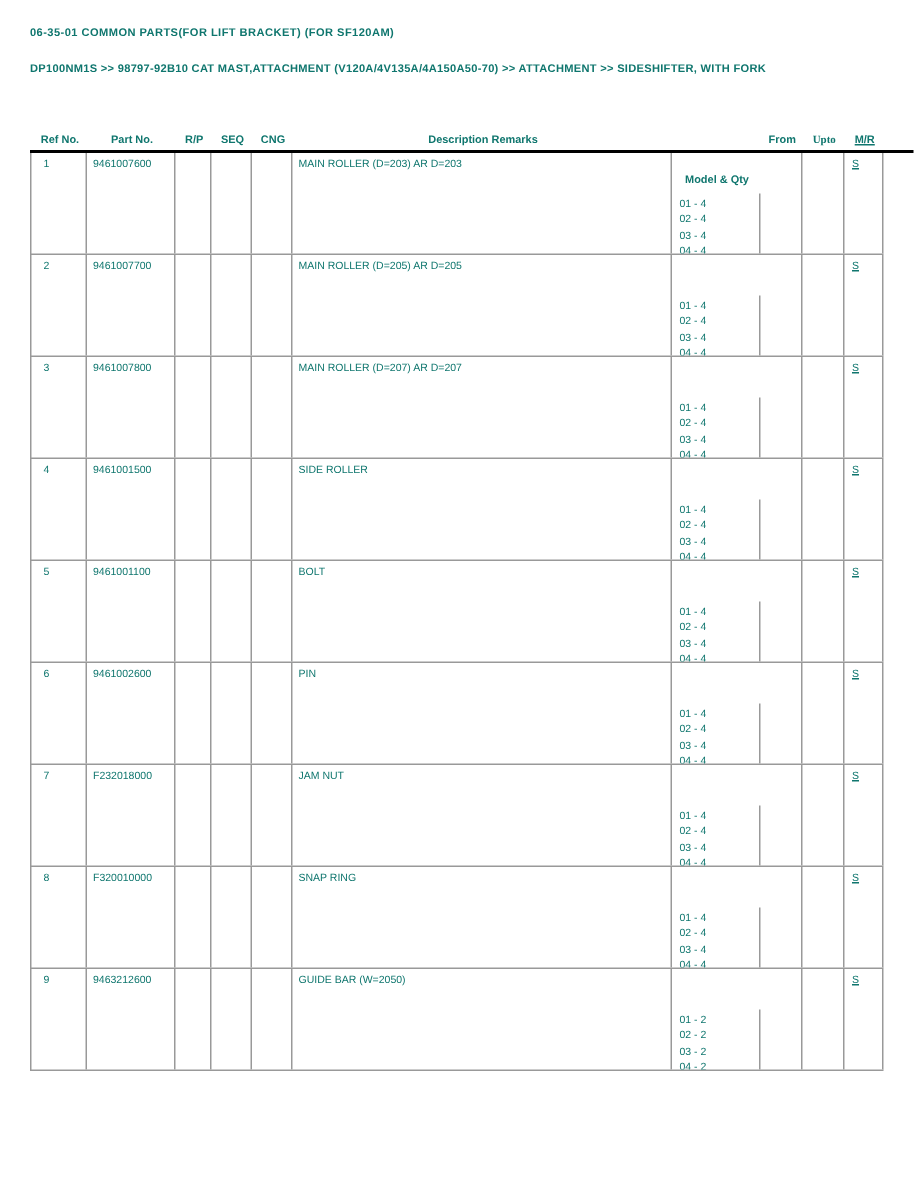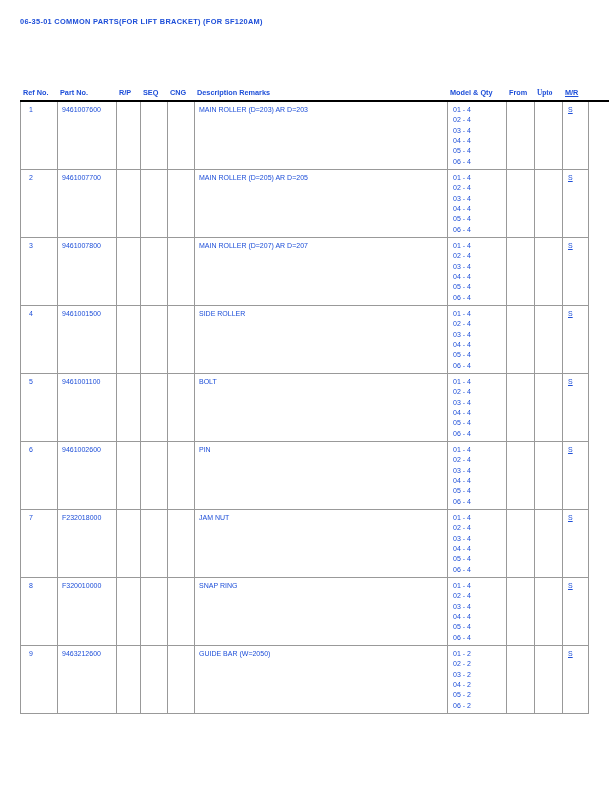--- a/index.html
+++ b/index.html
@@ -1,18 +1,18 @@
 <!DOCTYPE html>
 <html><head>
 <meta charset="utf-8">
 <style>
   html,body { margin:0; padding:0; background:#ffffff; }
   .page {
     position:relative; width:612px; height:792px; background:#ffffff;
-    font-family:"Liberation Sans", sans-serif; color:#1d4ed8;
+    font-family:"Liberation Sans", sans-serif; color:#0f766e;
     overflow:hidden;
   }
   .title {
     position:absolute; left:20px; top:17px;
     font-size:7.4px; font-weight:bold; letter-spacing:0.3px; white-space:nowrap;
   }
   .breadcrumb {
     position:absolute; left:20px; top:41px; width:578px;
     font-size:7.4px; font-weight:bold; letter-spacing:0.2px; line-height:10.8px;
   }
@@ -34,37 +34,38 @@
     padding:3px 1px 0 4px; font-size:7px; line-height:10.35px;
     overflow:hidden; white-space:nowrap;
   }
   .qty-line { white-space:nowrap; }
   .c-ref  { width:37px; }
   .c-part { width:59px; }
   .c-rp   { width:24px; }
   .c-seq  { width:27px; }
   .c-cng  { width:27px; }
   .c-desc { width:253px; }
-  .c-qty  { width:59px; }
+  .c-qty  { width:59px;margin-top:27px; }
   .c-from { width:28px; }
   .c-upto { width:28px;font-family:Liberation Serif, serif; }
   .c-mr   { width:26px;text-decoration:underline; }
   .tbody .c-ref { padding-left:8px; }
   .tbody .c-qty { padding-left:5px; }
   .tbody .c-mr  { padding-left:5px; }
-  .thead .th { padding-left:3px; }
+  .thead .th { padding-left:3px;text-align:center; }
 </style>
 </head>
 <body>
 
 <div class="page">
 
   <div class="title">06-35-01 COMMON PARTS(FOR LIFT BRACKET) (FOR SF120AM)</div>
 
   <div class="breadcrumb">
+    <div>DP100NM1S &gt;&gt; 98797-92B10 CAT MAST,ATTACHMENT (V120A/4V135A/4A150A50-70) &gt;&gt; ATTACHMENT &gt;&gt; SIDESHIFTER, WITH FORK</div>
   </div>
 
   <div class="thead">
     <div class="th c-ref">Ref No.</div>
     <div class="th c-part">Part No.</div>
     <div class="th c-rp">R/P</div>
     <div class="th c-seq">SEQ</div>
     <div class="th c-cng">CNG</div>
     <div class="th c-desc">Description Remarks</div>
     <div class="th c-qty">Model &amp; Qty</div>

